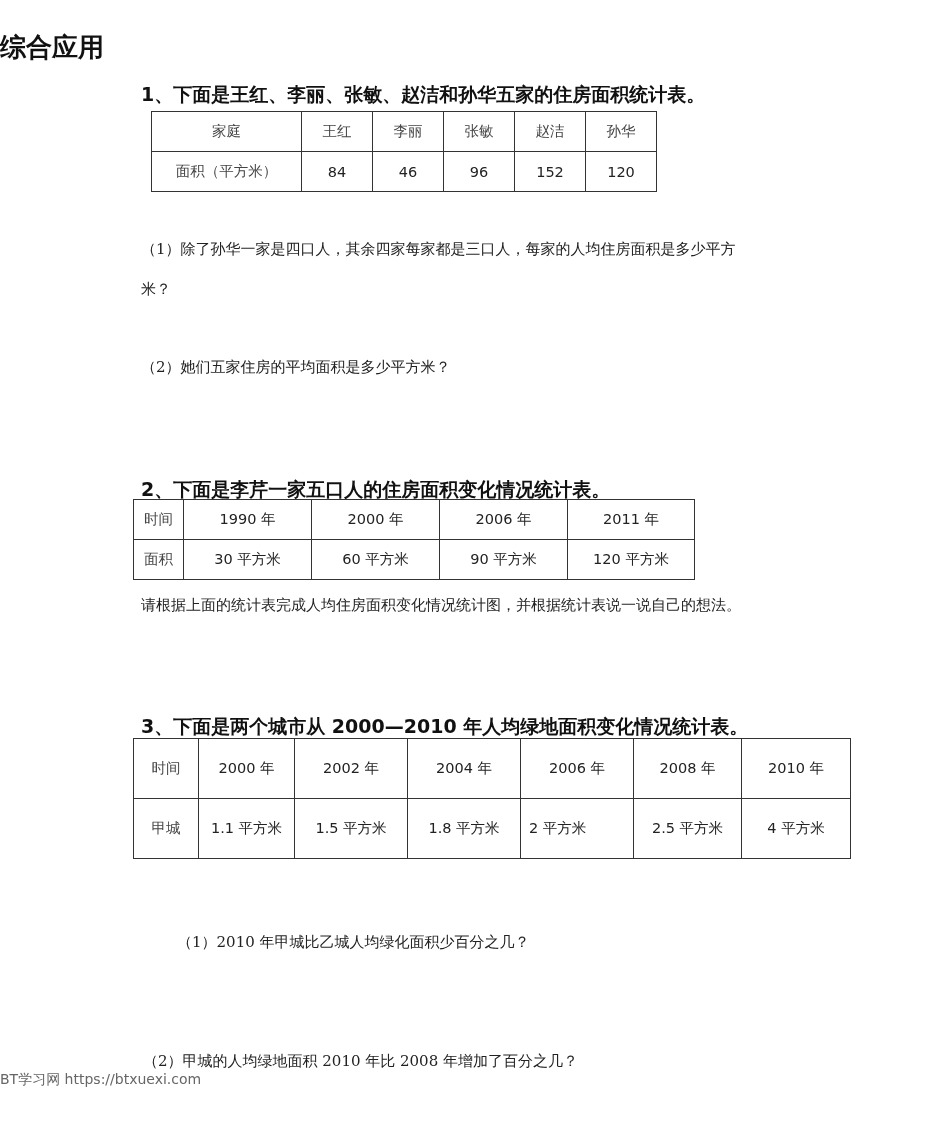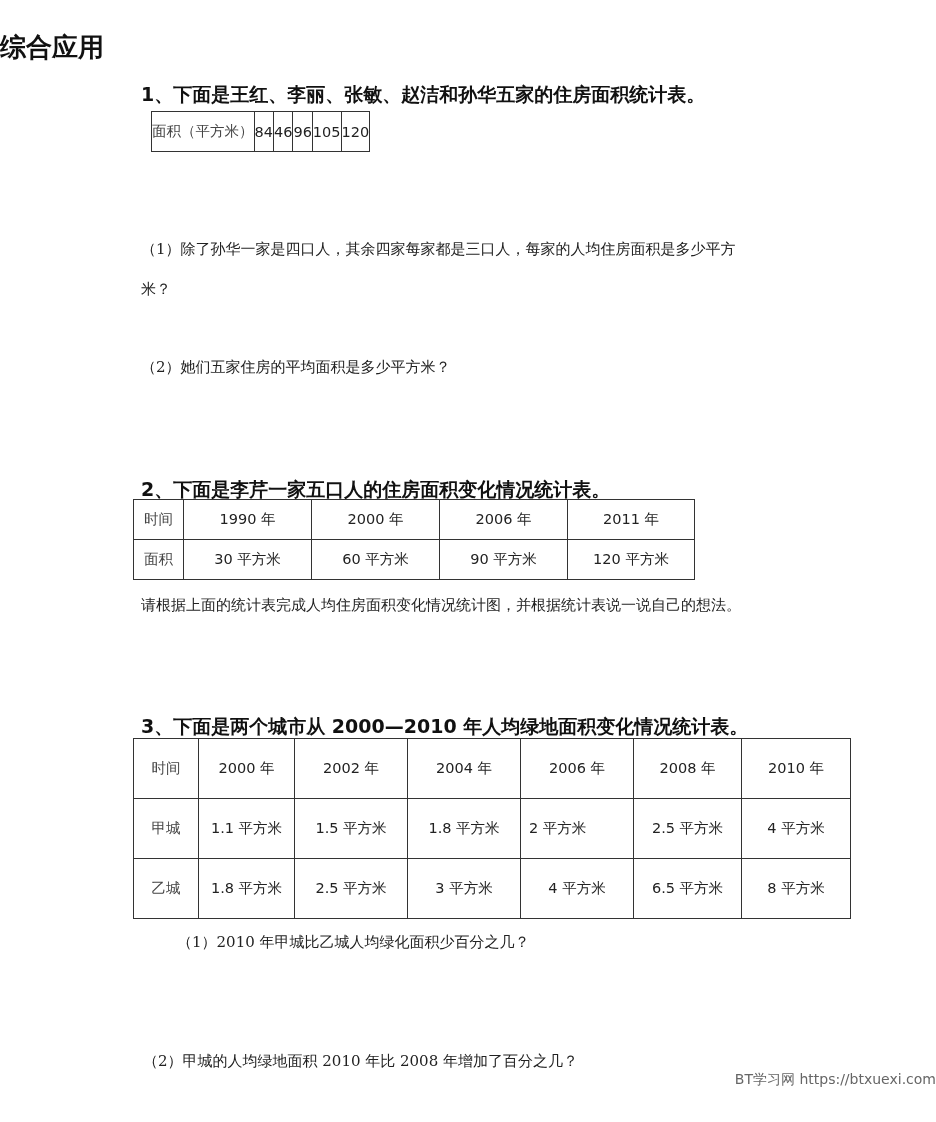--- a/index.html
+++ b/index.html
@@ -48,41 +48,49 @@
     .lbl { color: #444; }
     #t1 { left: 151px; top: 111px; }
     #t1 td { height: 40px; }
     #t2 { left: 133px; top: 499px; }
     #t2 td { height: 40px; }
     #t3 { left: 133px; top: 738px; }
     #t3 td { height: 60px; }
     .left-cell { text-align: left; padding-left: 8px; }
     .watermark {
       left: 0; width: 936px; top: 1071px;
-      text-align: right;
+      text-align: left;
       font-family: "DejaVu Sans", "Liberation Sans", sans-serif;
       font-size: 14px;
       color: #666;
     }
   </style>
 </head>
 <body>
 
 <div class="abs title">综合应用</div>
 
 <div class="abs qhead" style="left:141px; top:82px;">1、下面是王红、李丽、张敏、赵洁和孙华五家的住房面积统计表。</div>
 
 <table id="t1">
   <tbody>
+      <tr>
+    <td class="lbl" style="width:150px;">家庭</td>
+    <td class="lbl" style="width:71px;">王红</td>
+    <td class="lbl" style="width:71px;">李丽</td>
+    <td class="lbl" style="width:71px;">张敏</td>
+    <td class="lbl" style="width:71px;">赵洁</td>
+    <td class="lbl" style="width:71px;">孙华</td>
+  </tr>
   <tr>
     <td class="lbl">面积（平方米）</td>
     <td>84</td>
     <td>46</td>
     <td>96</td>
-    <td>105</td>
+    <td>152</td>
     <td>120</td>
   </tr>
 </tbody>
   </table>
 
 <div class="abs para" style="left:141px; top:240px;">（1）除了孙华一家是四口人，其余四家每家都是三口人，每家的人均住房面积是多少平方</div>
 <div class="abs para" style="left:141px; top:280px;">米？</div>
 <div class="abs para" style="left:141px; top:358px;">（2）她们五家住房的平均面积是多少平方米？</div>
 
 <div class="abs qhead" style="left:141px; top:477px;">2、下面是李芹一家五口人的住房面积变化情况统计表。</div>
@@ -123,28 +131,19 @@
   </tr>
   <tr>
     <td class="lbl">甲城</td>
     <td>1.1 平方米</td>
     <td>1.5 平方米</td>
     <td>1.8 平方米</td>
     <td class="left-cell">2 平方米</td>
     <td>2.5 平方米</td>
     <td>4 平方米</td>
   </tr>
-  <tr>
-    <td class="lbl">乙城</td>
-    <td>1.8 平方米</td>
-    <td>2.5 平方米</td>
-    <td>3 平方米</td>
-    <td>4 平方米</td>
-    <td>6.5 平方米</td>
-    <td>8 平方米</td>
-  </tr>
 </tbody>
   </table>
 
 <div class="abs para" style="left:143px; top:933px;margin-left:34px;">（1）2010 年甲城比乙城人均绿化面积少百分之几？</div>
 <div class="abs para" style="left:143px; top:1052px;">（2）甲城的人均绿地面积 2010 年比 2008 年增加了百分之几？</div>
 
 <div class="abs watermark">BT学习网 https://btxuexi.com</div>
 
 </body></html>

